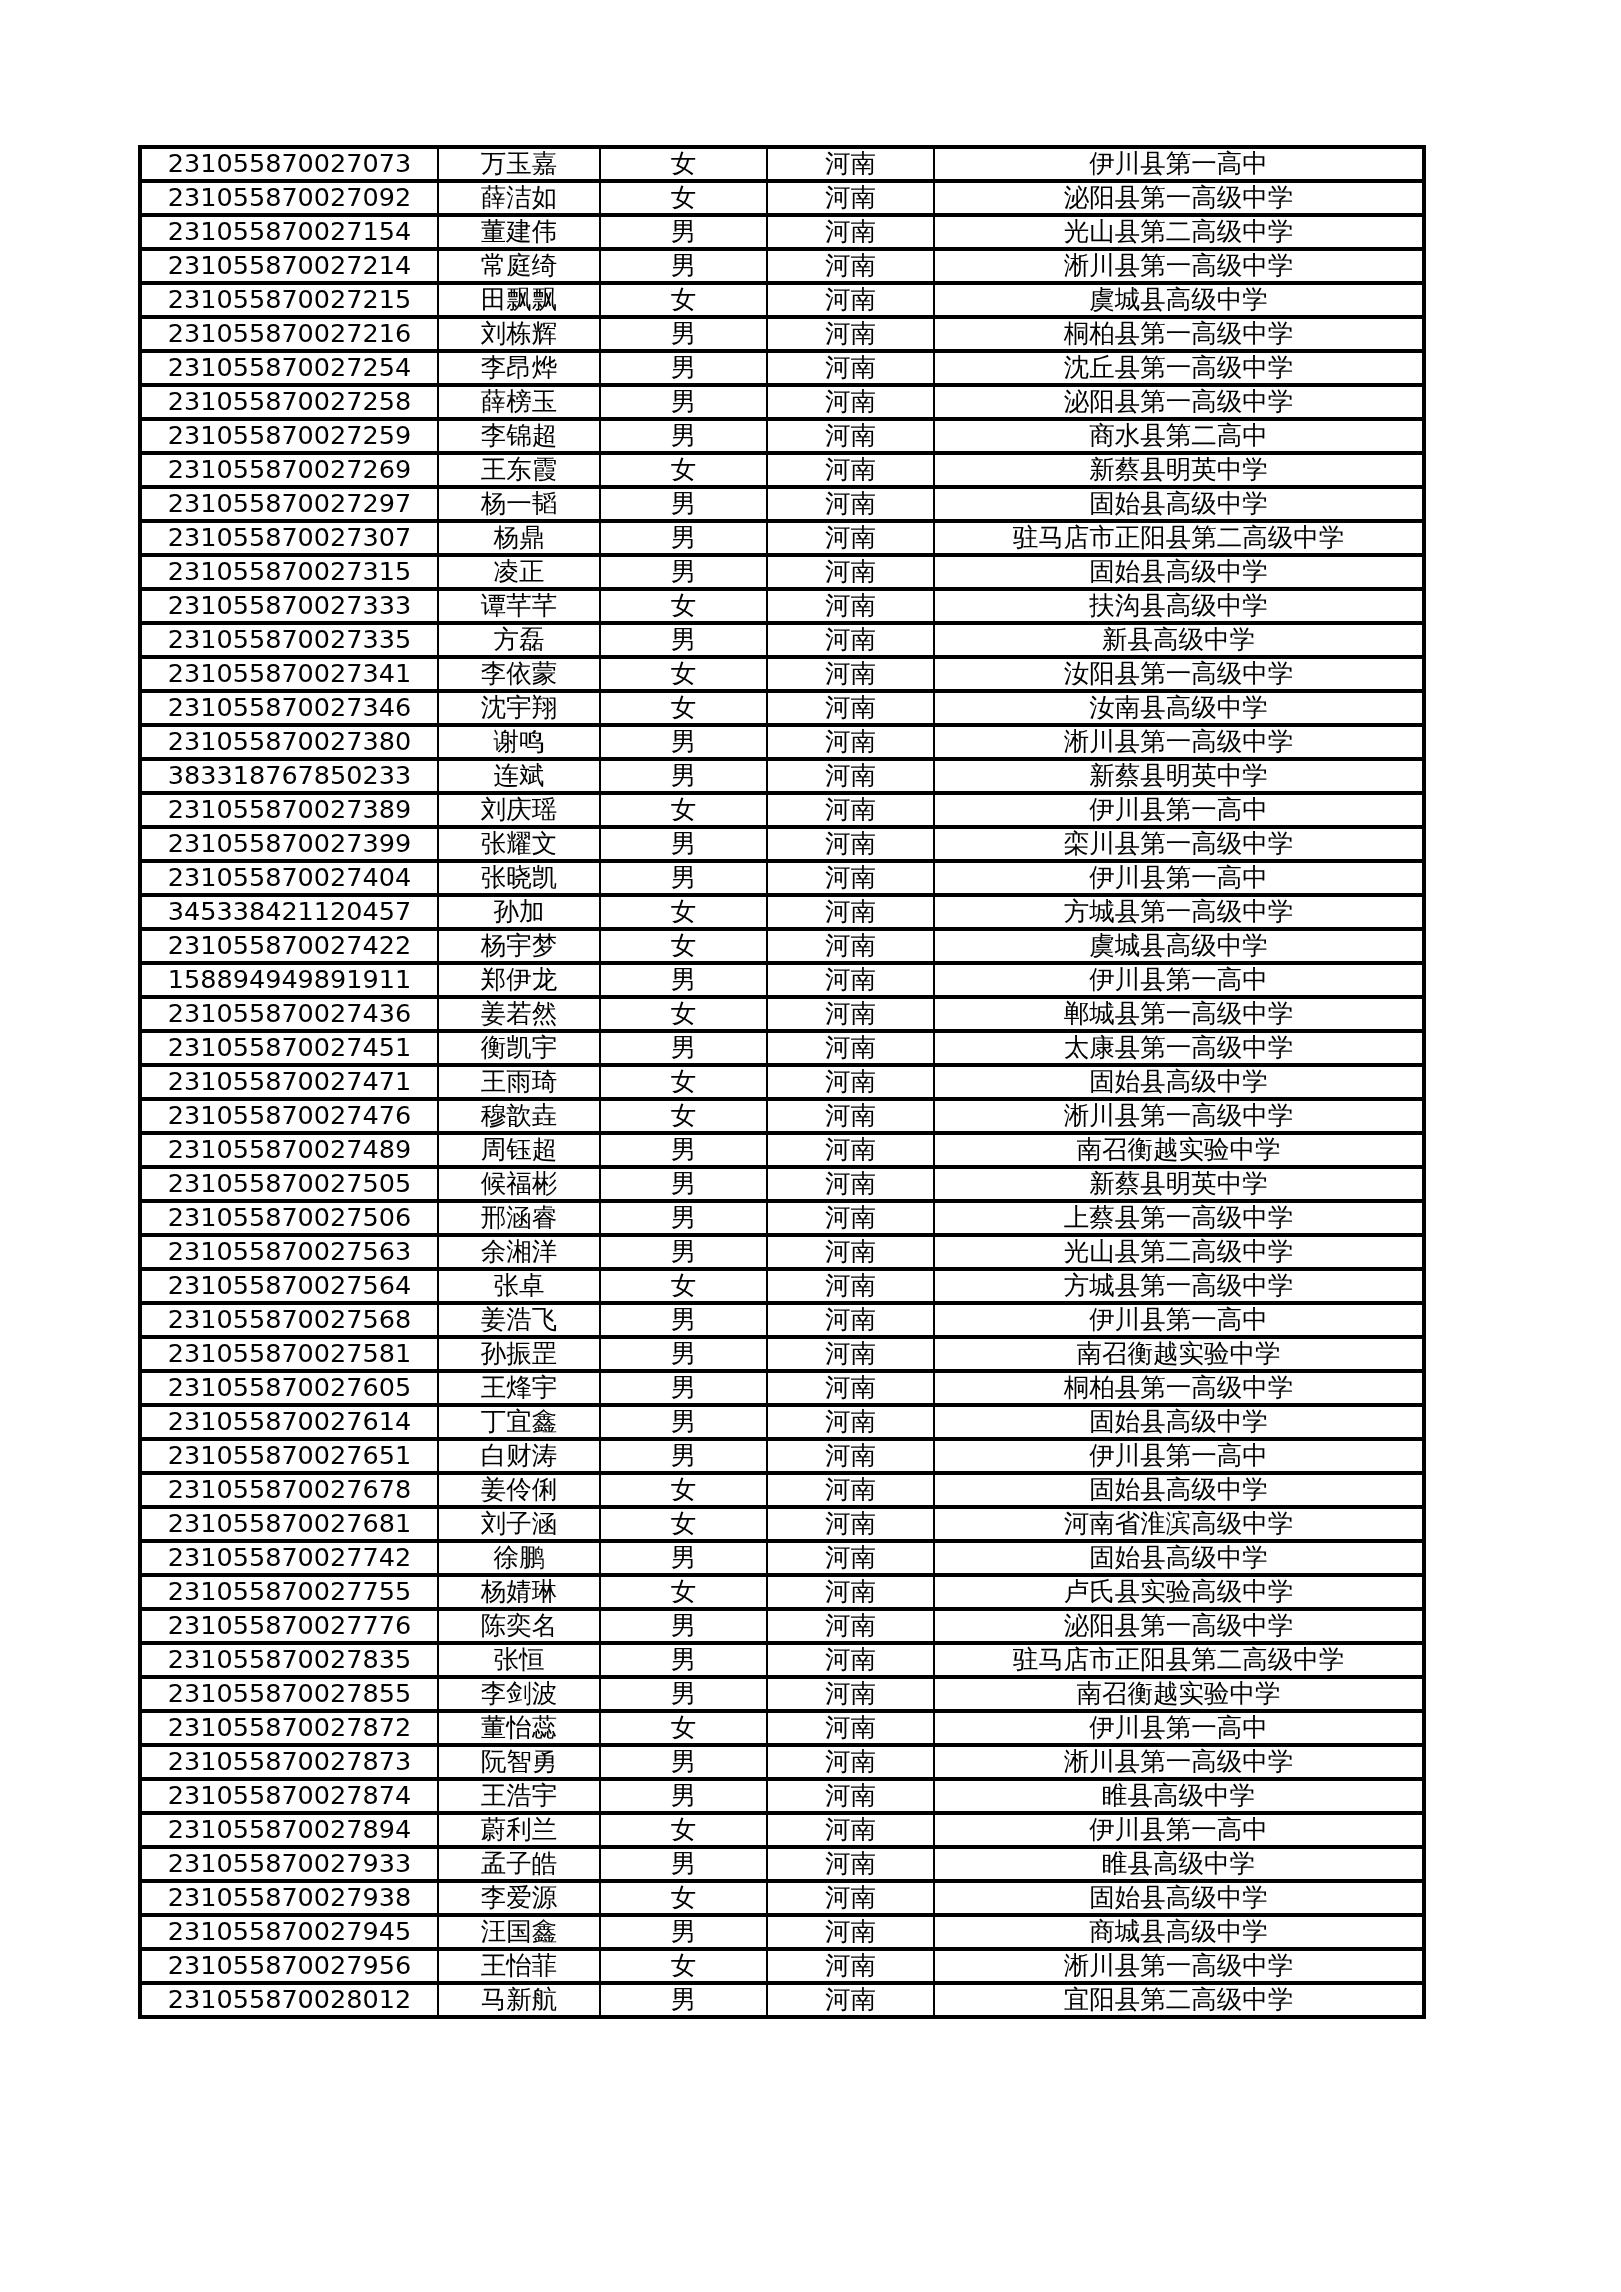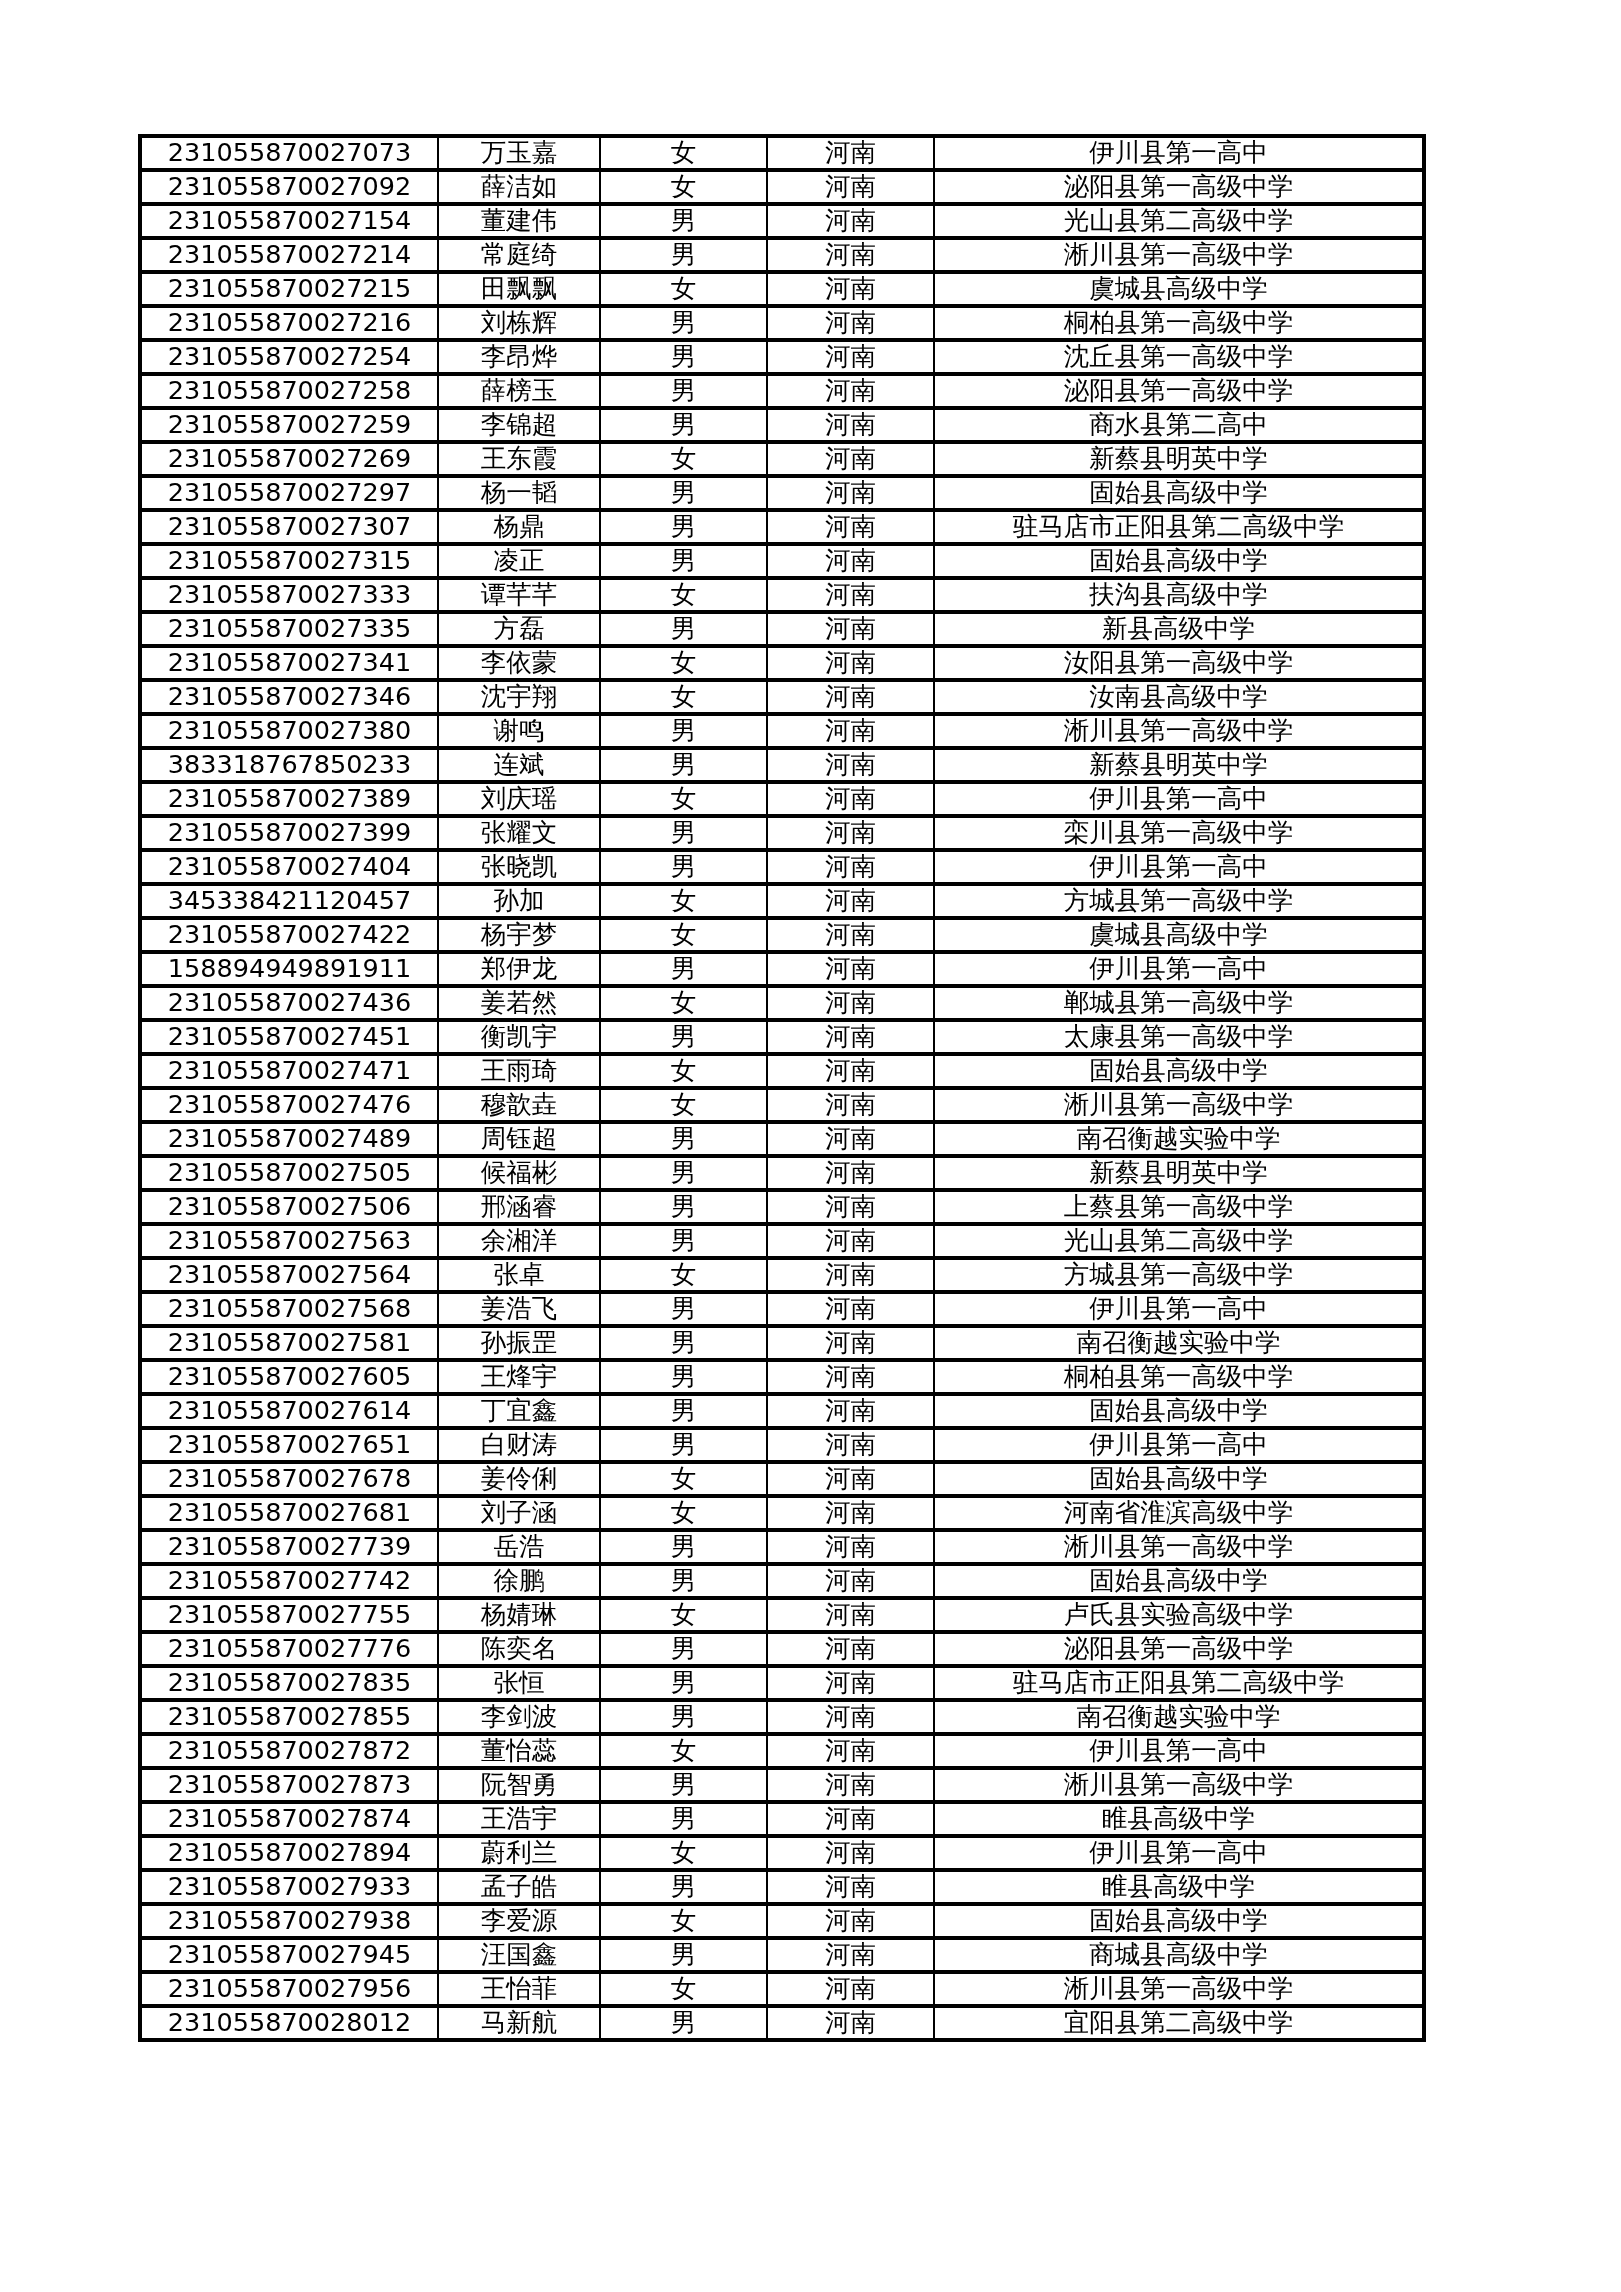--- a/index.html
+++ b/index.html
@@ -17,21 +17,21 @@
   .page {
     position: absolute;
     left: 0; top: 0;
     width: 1621px;
     height: 2293px;
     background: #ffffff;
   }
   table.roster {
     position: absolute;
     left: 138px;
-    top: 134px;
+    top: 145px;
     width: 1283px;
     border-collapse: collapse;
     table-layout: fixed;
     border: 4.9px solid #000000;
   }
   table.roster col.c-id       { width: 298px; }
   table.roster col.c-name     { width: 162px; }
   table.roster col.c-gender   { width: 167px; }
   table.roster col.c-province { width: 167px; }
   table.roster col.c-school   { width: 490px; }
@@ -349,27 +349,20 @@
           <td>固始县高级中学</td>
         </tr>
         <tr>
           <td>231055870027681</td>
           <td>刘子涵</td>
           <td>女</td>
           <td>河南</td>
           <td>河南省淮滨高级中学</td>
         </tr>
         <tr>
-          <td>231055870027739</td>
-          <td>岳浩</td>
-          <td>男</td>
-          <td>河南</td>
-          <td>淅川县第一高级中学</td>
-        </tr>
-        <tr>
           <td>231055870027742</td>
           <td>徐鹏</td>
           <td>男</td>
           <td>河南</td>
           <td>固始县高级中学</td>
         </tr>
         <tr>
           <td>231055870027755</td>
           <td>杨婧琳</td>
           <td>女</td>

